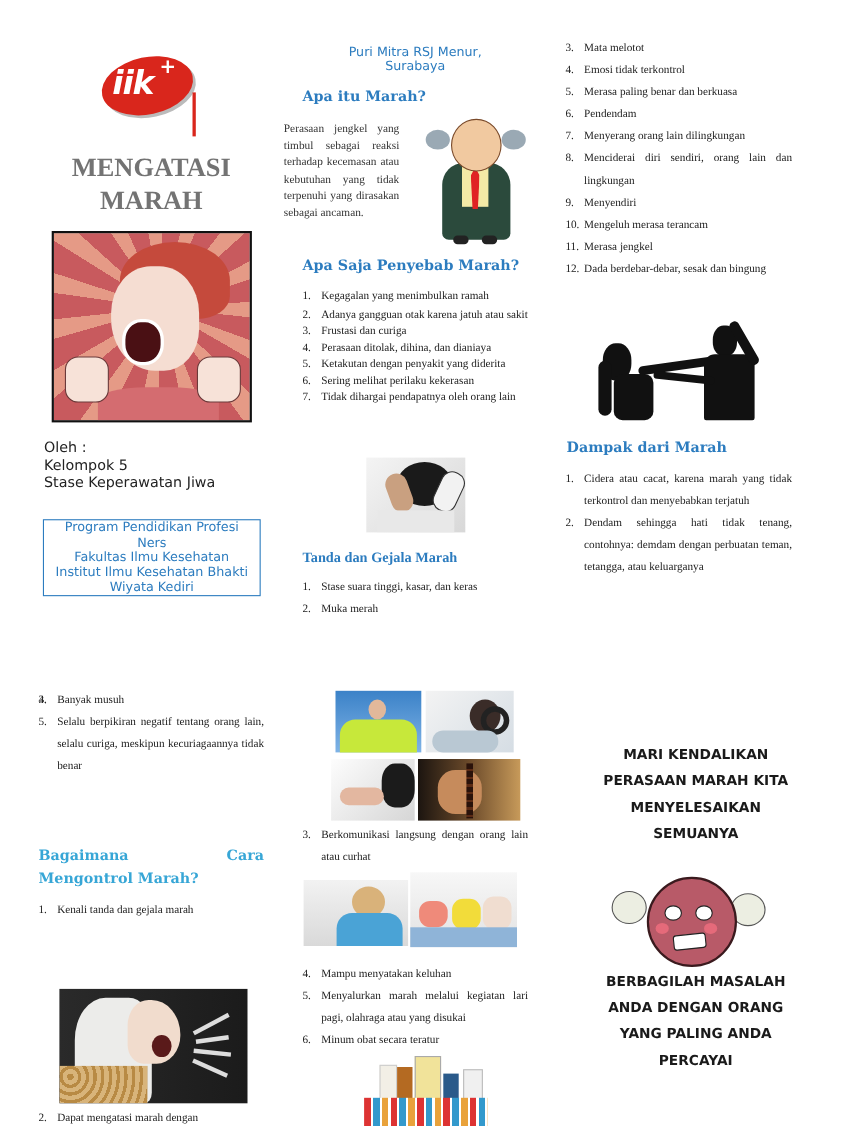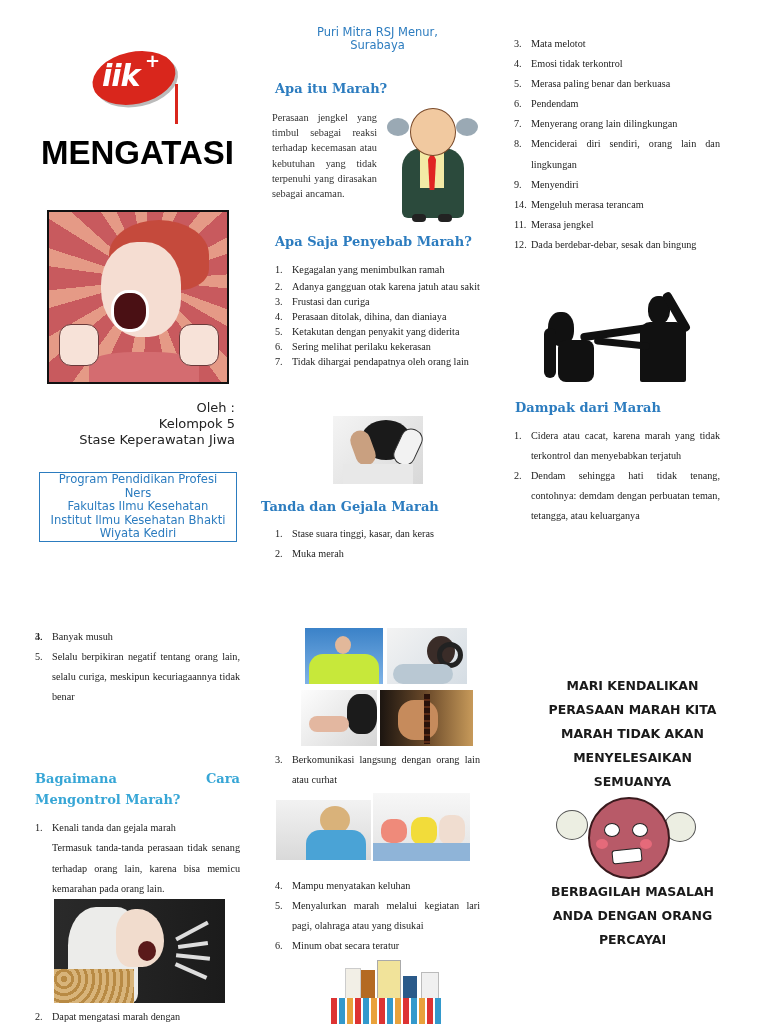--- a/index.html
+++ b/index.html
@@ -13,34 +13,34 @@
   ol.lst li { position:relative; padding-left:17px; text-align:justify; }
   ol.lst li .num { position:absolute; left:0; top:0; }
   .img { overflow:hidden; }
 
   
   .logo-oval { position:absolute; left:92px; top:52px; width:84px; height:52px; background:#d9261c; border-radius:50%; transform:rotate(-12deg); box-shadow:2px 3px 0 #bbb; }
   .logo-text { position:absolute; left:102px; top:58px; color:#fff; font-family:"DejaVu Sans", sans-serif; font-style:italic; font-weight:bold; font-size:30px; letter-spacing:-1px; }
   .logo-plus { position:absolute; left:145px; top:50px; color:#fff; font-family:"DejaVu Sans", sans-serif; font-weight:bold; font-size:18px; }
   .logo-stick { position:absolute; left:175px; top:84px; width:3px; height:40px; background:#d9261c; }
 
-  .title { left:40px; top:138px; width:195px; text-align:center; font-family:Liberation Sans, sans-serif; font-weight:bold; font-size:33px; line-height:30px; color:#000000; }
+  .title { left:40px; top:138px; width:195px; text-align:center; font-family:Liberation Serif, serif; font-weight:bold; font-size:24px; line-height:30px; color:#737373; }
 
   .cover { left:47px; top:210px; width:178px; height:170px; border:2px solid #111; background:
      repeating-conic-gradient(from 0deg at 55% 40%, #c85a5e 0deg 14deg, #e59a86 14deg 24deg); }
   .face { position:absolute; left:52px; top:30px; width:80px; height:95px; background:#f5ddd2; border-radius:45% 45% 40% 50%; }
   .hair { position:absolute; left:60px; top:8px; width:100px; height:70px; background:#c54a3c; border-radius:50% 50% 30% 40%; }
   .mouth { position:absolute; left:62px; top:78px; width:32px; height:36px; background:#4a1014; border-radius:45%; border:3px solid #fff; }
   .fist { position:absolute; width:38px; height:40px; background:#f7e2d8; border:1px solid #6a3a3a; border-radius:12px; }
   .shirt { position:absolute; left:40px; top:140px; width:110px; height:30px; background:#d46c70; border-radius:40% 40% 0 0; }
 
-  .oleh { left:40px; top:400px; width:195px; text-align:right; font-family:"DejaVu Sans", sans-serif; font-size:13px; line-height:16px; color:#222; }
+  .oleh { left:40px; top:400px; width:195px; text-align:left; font-family:"DejaVu Sans", sans-serif; font-size:13px; line-height:16px; color:#222; }
   .prog { left:39px; top:472px; width:196px; height:68px; border:1px solid #2c7cbf; text-align:center; font-family:"DejaVu Sans", sans-serif; font-size:11.6px; line-height:13.5px; color:#2c7cbf; font-weight:500; white-space:nowrap; overflow:visible; }
 
-  .puri { left:290px; top:26px; width:175px; text-align:center; font-family:"DejaVu Sans", sans-serif; font-size:11.5px; line-height:13px; color:#2c7cbf; }
+  .puri { left:290px; top:41px; width:175px; text-align:center; font-family:"DejaVu Sans", sans-serif; font-size:11.5px; line-height:13px; color:#2c7cbf; }
 
   
   .man-body { position:absolute; left:402px; top:148px; width:62px; height:70px; background:#2b4a3c; border-radius:20px 20px 6px 6px; }
   .man-shirt { position:absolute; left:420px; top:148px; width:24px; height:40px; background:#f3eaa6; }
   .man-tie { position:absolute; left:428px; top:152px; width:8px; height:38px; background:#e02424; clip-path:polygon(50% 0,100% 20%,80% 100%,50% 100%,20% 100%,0 20%); }
   .man-head { position:absolute; left:410px; top:108px; width:44px; height:46px; background:#f1c9a0; border-radius:50%; border:1px solid #7a4a2a; }
   .steam { position:absolute; width:22px; height:18px; background:#9aa9b4; border-radius:50%; }
 
   .soc-img { left:333px; top:416px; width:90px; height:68px; background:linear-gradient(135deg,#f4f4f4,#d8d8d8); }
   .soc-hair { position:absolute; left:28px; top:4px; width:50px; height:40px; background:#1a1a1a; border-radius:50%; }
@@ -56,20 +56,21 @@
 
 <div>
   <div class="logo-oval"></div>
   <div class="logo-stick"></div>
   <span class="logo-text">iik</span>
   <span class="logo-plus">+</span>
 </div>
 
 <div class="abs title">
   <div>MENGATASI</div>
+  <div>MARAH</div>
 </div>
 
 <div class="abs cover img">
   <div class="shirt"></div>
   <div class="hair"></div>
   <div class="face"></div>
   <div class="mouth"></div>
   <div class="fist" style="left:10px;top:112px;"></div>
   <div class="fist" style="left:130px;top:112px;"></div>
 </div>
@@ -87,21 +88,21 @@
   <div style="margin-left:-4px;margin-right:-4px;">Institut Ilmu Kesehatan Bhakti</div>
   <div>Wiyata Kediri</div>
 </div>
 
 <div class="abs puri">
   <div>Puri Mitra RSJ Menur,</div>
   <div>Surabaya</div>
 </div>
 
 <div class="abs h2" style="left:275px;top:81px;">Apa itu Marah?</div>
-<div class="abs serif" style="left:272px;top:110px;width:105px;font-size:10.3px;line-height:15.2px;text-align:justify;color:#333;">Perasaan jengkel yang timbul sebagai reaksi terhadap kecemasan atau kebutuhan yang tidak terpenuhi yang dirasakan sebagai ancaman.</div>
+<div class="abs serif" style="left:258px;top:110px;width:105px;font-size:10.3px;line-height:15.2px;text-align:justify;color:#333;">Perasaan jengkel yang timbul sebagai reaksi terhadap kecemasan atau kebutuhan yang tidak terpenuhi yang dirasakan sebagai ancaman.</div>
 
 <div>
   <div class="steam" style="left:387px;top:118px;"></div>
   <div class="steam" style="left:456px;top:118px;"></div>
   <div class="man-body"></div>
   <div class="man-shirt"></div>
   <div class="man-tie"></div>
   <div class="man-head"></div>
   <div class="abs" style="left:412px;top:214px;width:14px;height:8px;background:#222;border-radius:4px;"></div>
   <div class="abs" style="left:438px;top:214px;width:14px;height:8px;background:#222;border-radius:4px;"></div>
@@ -118,35 +119,35 @@
   <li style="line-height:15px;"><span class="num">7.</span><span>Tidak dihargai pendapatnya oleh orang lain</span></li>
 </ol>
 
 <div class="abs soc-img img">
   <div class="soc-hair"></div>
   <div class="soc-hand" style="left:20px;top:14px;transform:rotate(-20deg);"></div>
   <div class="soc-hand" style="left:64px;top:12px;transform:rotate(25deg);background:#f2f2f2;border:1px solid #333;"></div>
   <div class="abs" style="left:10px;top:48px;width:70px;height:20px;background:#e8e8e8;"></div>
 </div>
 
-<div class="abs h2" style="left:261px;top:499px;">Tanda dan Gejala Marah</div>
+<div class="abs h2" style="left:275px;top:499px;font-family:Liberation Serif, serif;">Tanda dan Gejala Marah</div>
 <ol class="abs lst" style="left:275px;top:524px;width:205px;line-height:19.5px;font-size:10.2px;">
   <li><span class="num">1.</span><span>Stase suara tinggi, kasar, dan keras</span></li>
   <li><span class="num">2.</span><span>Muka merah</span></li>
 </ol>
 
 <ol class="abs lst" style="left:514px;top:34px;width:206px;line-height:20.1px;font-size:10.2px;">
   <li><span class="num">3.</span><span>Mata melotot</span></li>
   <li><span class="num">4.</span><span>Emosi tidak terkontrol</span></li>
   <li><span class="num">5.</span><span>Merasa paling benar dan berkuasa</span></li>
   <li><span class="num">6.</span><span>Pendendam</span></li>
   <li><span class="num">7.</span><span>Menyerang orang lain dilingkungan</span></li>
   <li><span class="num">8.</span><span>Menciderai diri sendiri, orang lain dan lingkungan</span></li>
   <li><span class="num">9.</span><span>Menyendiri</span></li>
-  <li><span class="num">14.</span><span>Mengeluh merasa terancam</span></li>
+  <li><span class="num">10.</span><span>Mengeluh merasa terancam</span></li>
   <li><span class="num">11.</span><span>Merasa jengkel</span></li>
   <li><span class="num">12.</span><span>Dada berdebar-debar, sesak dan bingung</span></li>
 </ol>
 
 <div class="abs fight">
   <div class="sil" style="left:8px;top:30px;width:26px;height:34px;border-radius:45%;"></div>
   <div class="sil" style="left:4px;top:46px;width:12px;height:50px;border-radius:6px;"></div>
   <div class="sil" style="left:18px;top:58px;width:36px;height:42px;border-radius:8px;"></div>
   <div class="sil" style="left:40px;top:46px;width:80px;height:8px;border-radius:4px;transform:rotate(-8deg);"></div>
   <div class="sil" style="left:108px;top:14px;width:22px;height:28px;border-radius:45%;"></div>
@@ -163,21 +164,21 @@
 
 <ol class="abs lst" style="left:35px;top:627px;width:205px;line-height:20px;font-size:10.2px;">
   <li><span class="num">3.</span></li>
   <li><span class="num">4.</span><span>Banyak musuh</span></li>
   <li><span class="num">5.</span><span>Selalu berpikiran negatif tentang orang lain, selalu curiga, meskipun kecuriagaannya tidak benar</span></li>
 </ol>
 
 <div class="abs h2 light" style="left:35px;top:768px;width:205px;line-height:21px;text-align:justify;">Bagaimana Cara Mengontrol Marah?</div>
 
 <ol class="abs lst" style="left:35px;top:818px;width:205px;line-height:20.3px;font-size:10.2px;">
-  <li><span class="num">1.</span><span>Kenali tanda dan gejala marah</span><div>Termasuk tanda-tanda perasaan tidak senang terhadap orang lain, karena bisa memicu kemarahan pada orang lain.</div></li>
+  <li><span class="num">1.</span><span>Kenali tanda dan gejala marah</span></li>
 </ol>
 
 <div class="abs img" style="left:54px;top:899px;width:171px;height:104px;background:linear-gradient(90deg,#2a2a2a,#1b1b1b);">
   <div class="abs" style="left:14px;top:8px;width:70px;height:96px;background:#ececea;border-radius:40% 30% 10% 10%;"></div>
   <div class="abs" style="left:62px;top:10px;width:48px;height:58px;background:#f1dccd;border-radius:40% 55% 45% 30%;"></div>
   <div class="abs" style="left:84px;top:42px;width:18px;height:20px;background:#5a1a1a;border-radius:50%;"></div>
   <div class="abs" style="left:0;top:70px;width:80px;height:34px;background:repeating-radial-gradient(circle at 10px 10px,#b88a44 0 3px,#d8b47a 3px 7px);"></div>
   <div class="abs" style="left:120px;top:30px;width:36px;height:4px;background:#ddd;transform:rotate(-28deg);"></div>
   <div class="abs" style="left:124px;top:44px;width:30px;height:4px;background:#ddd;transform:rotate(-8deg);"></div>
   <div class="abs" style="left:122px;top:56px;width:34px;height:4px;background:#ddd;transform:rotate(6deg);"></div>
@@ -236,34 +237,34 @@
   <div class="abs" style="left:36px;top:12px;width:14px;height:30px;background:#b46a22;"></div>
   <div class="abs" style="left:52px;top:2px;width:22px;height:40px;background:#f1e39a;border:1px solid #aaa;"></div>
   <div class="abs" style="left:78px;top:18px;width:14px;height:28px;background:#2a5a8a;"></div>
   <div class="abs" style="left:96px;top:14px;width:16px;height:30px;background:#f0f0f0;border:1px solid #bbb;"></div>
   <div class="abs" style="left:6px;top:40px;width:112px;height:26px;background:repeating-linear-gradient(90deg,#d33 0 6px,#fff 6px 8px,#39c 8px 14px,#fff 14px 16px,#e9a23b 16px 22px,#fff 22px 24px);"></div>
 </div>
 
 <div class="abs sans" style="left:520px;top:674px;width:225px;text-align:center;font-weight:bold;font-size:12.5px;line-height:24px;color:#1a1a1a;">
   <div>MARI KENDALIKAN</div>
   <div>PERASAAN MARAH KITA</div>
-  <div>MARAH TIDAK AKAN</div>
   <div>MENYELESAIKAN</div>
   <div>SEMUANYA</div>
 </div>
 
 <div>
   <div class="abs" style="left:556px;top:810px;width:30px;height:28px;background:#eceee2;border:1px solid #555;border-radius:50%;"></div>
   <div class="abs" style="left:664px;top:812px;width:30px;height:28px;background:#eceee2;border:1px solid #555;border-radius:50%;"></div>
   <div class="abs" style="left:588px;top:797px;width:78px;height:78px;background:#b85a68;border:2px solid #3a1a1e;border-radius:50%;">
     <div class="abs" style="left:14px;top:24px;width:14px;height:12px;background:#fff;border:1px solid #222;border-radius:50%;"></div>
     <div class="abs" style="left:42px;top:24px;width:14px;height:12px;background:#fff;border:1px solid #222;border-radius:50%;"></div>
     <div class="abs" style="left:6px;top:40px;width:12px;height:10px;background:#e56a7a;border-radius:50%;"></div>
     <div class="abs" style="left:50px;top:40px;width:12px;height:10px;background:#e56a7a;border-radius:50%;"></div>
     <div class="abs" style="left:22px;top:50px;width:28px;height:12px;background:#fff;border:1px solid #222;border-radius:3px;transform:rotate(-6deg);"></div>
   </div>
 </div>
 
 <div class="abs sans" style="left:520px;top:880px;width:225px;text-align:center;font-weight:bold;font-size:12.5px;line-height:24px;color:#1a1a1a;">
   <div>BERBAGILAH MASALAH</div>
   <div>ANDA DENGAN ORANG</div>
+  <div>YANG PALING ANDA</div>
   <div>PERCAYAI</div>
 </div>
 
 </body></html>

